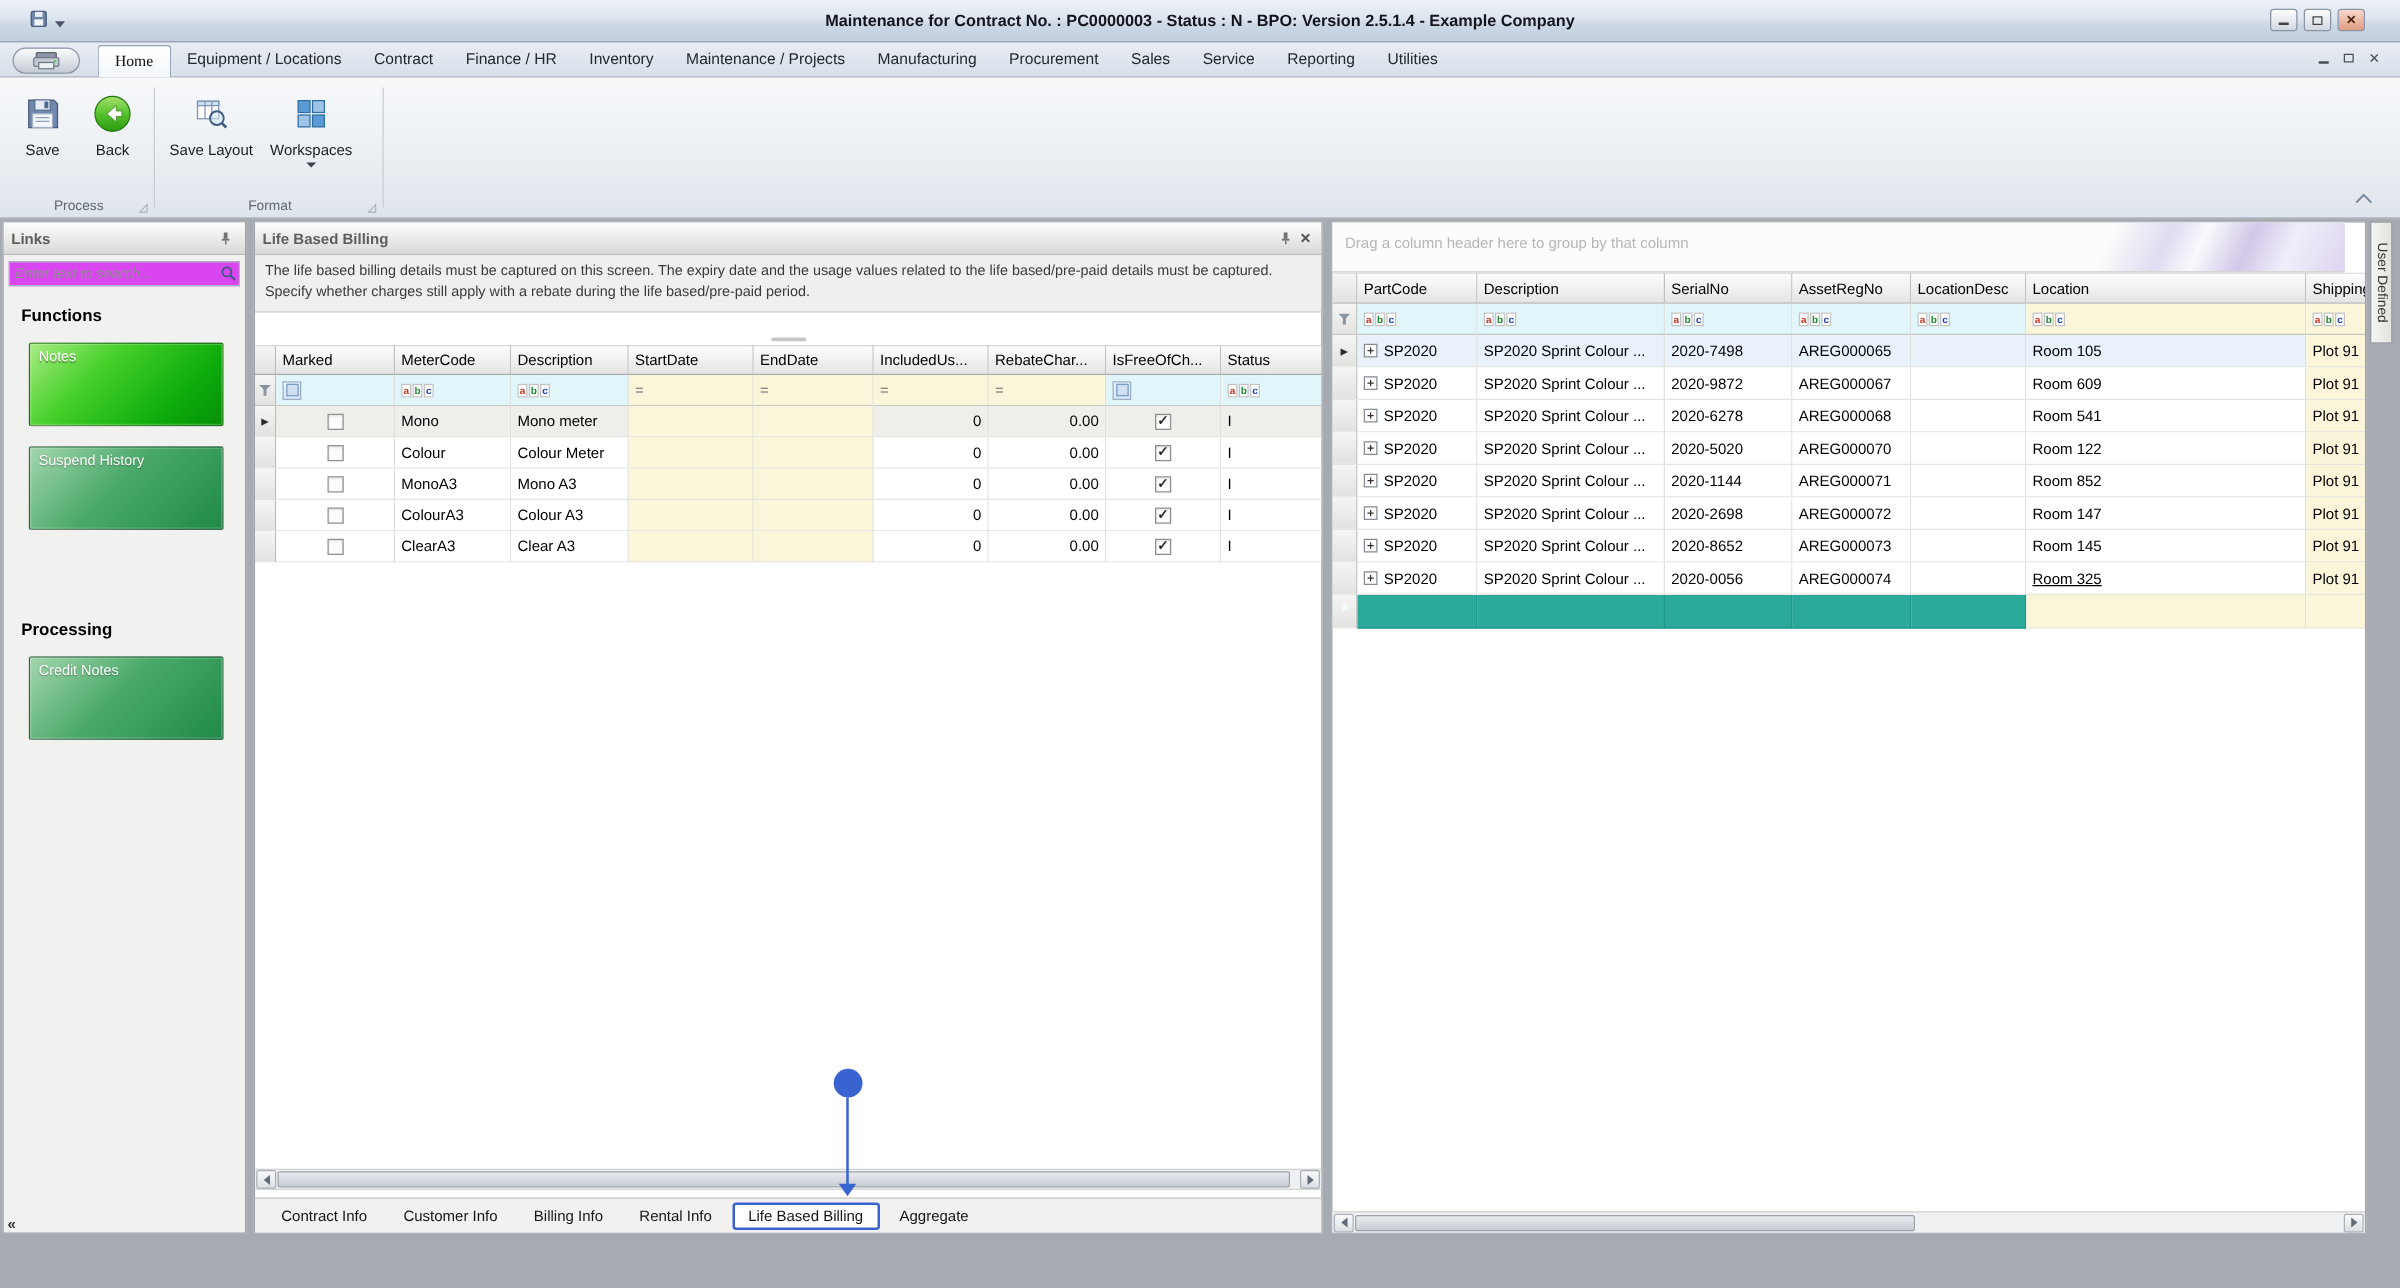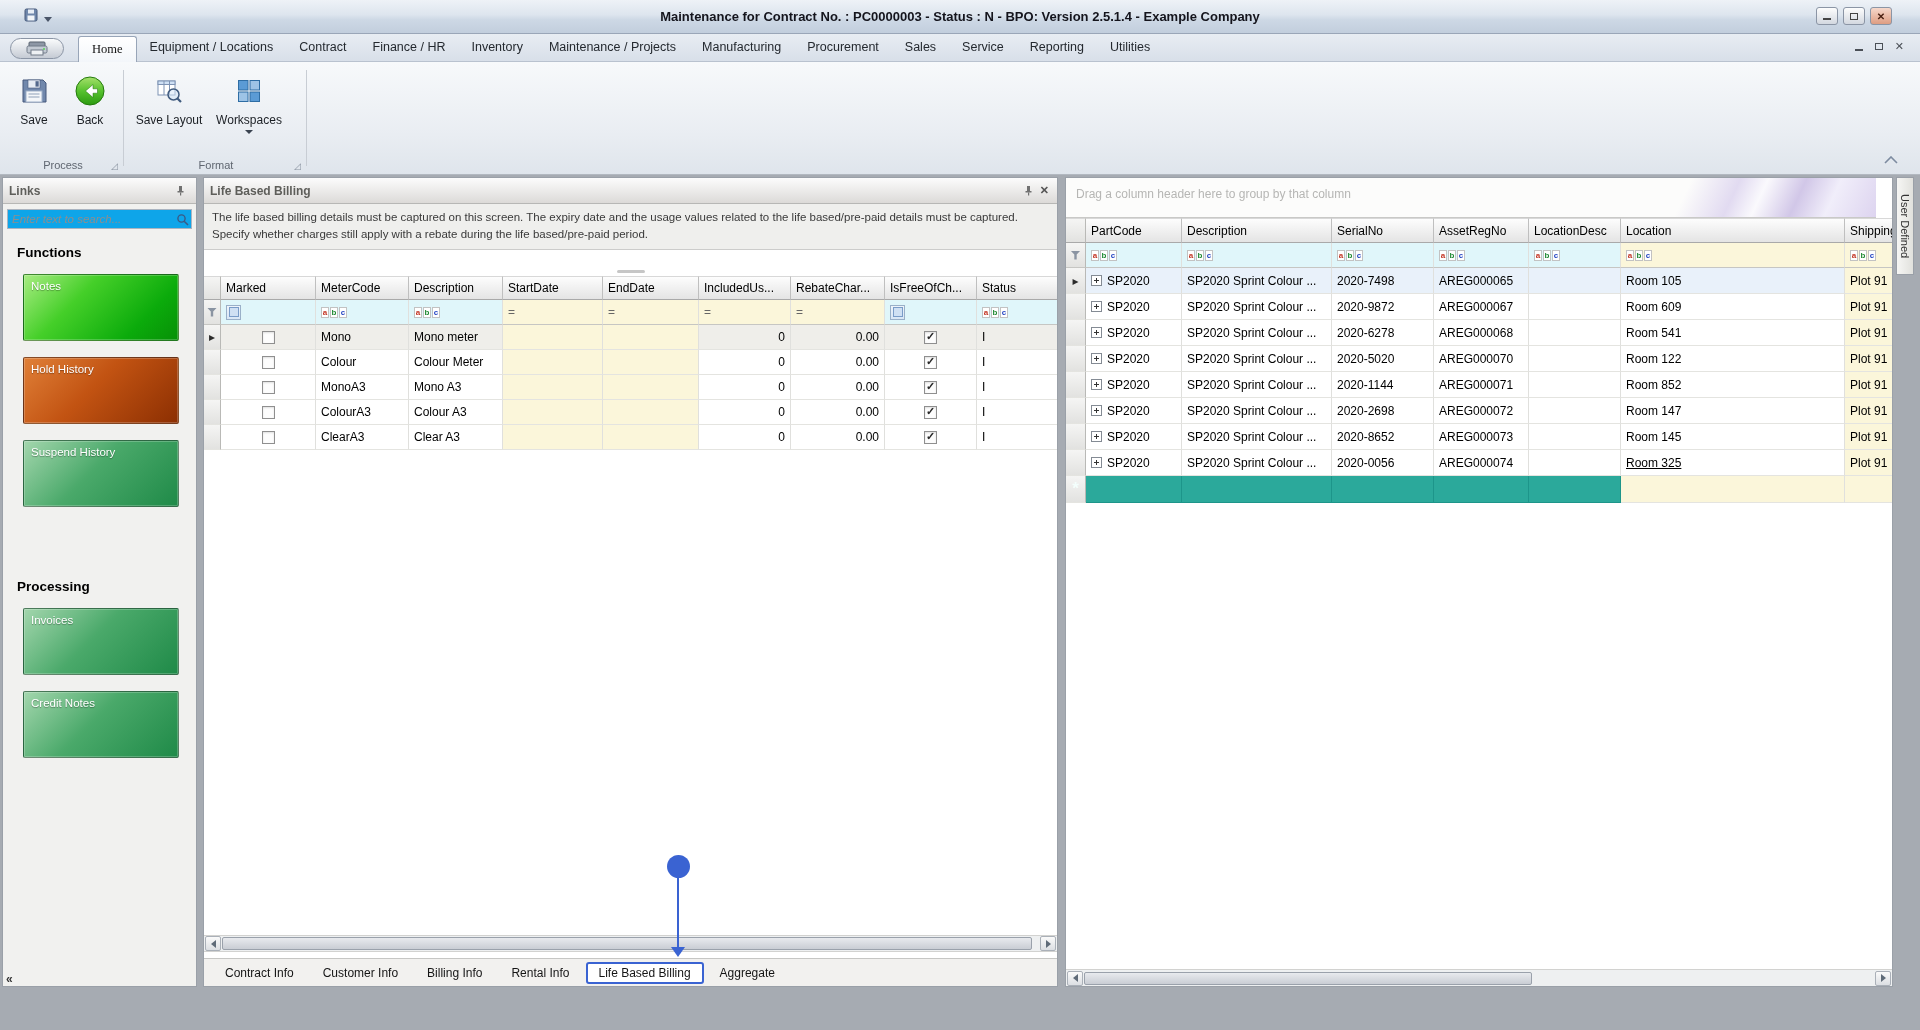--- a/index.html
+++ b/index.html
@@ -99,21 +99,21 @@
   .pin{ margin:0 4px; display:flex; }
   .pclose{ margin:0 2px; font-size:11px; color:#555; font-weight:bold; }
 
   
   .links-panel{
     position:absolute; left:2px; top:177px; width:195px; height:810px;
     background:#f1f1ef; border:1px solid #9aa0a8;
   }
   .lsearch{ position:relative; margin:5px 4px 4px 4px; }
   .lsearch input{
-    width:100%; height:20px; border:1px solid #aab4c0; background:#0ea5e9;
+    width:100%; height:20px; border:1px solid #aab4c0; background:#d946ef;
     font-family:inherit; font-size:11.5px; color:#333; padding:0 20px 0 4px;
   }
   .lsearch input::placeholder{ color:#8e8e8e; font-style:italic; }
   .mag{ position:absolute; right:3px; top:3px; }
   .lheading{ font-size:13.5px; font-weight:bold; color:#000; margin:16px 0 14px 14px; }
   .lheading.p{ margin-top:72px; }
   .lbtns{ display:flex; flex-direction:column; gap:16px; padding-left:20px; }
   .link-btn{
     width:156px; height:67px; border-radius:2px; position:relative;
     border:1px solid rgba(50,50,50,.45);
@@ -416,32 +416,26 @@
             <circle cx="5.5" cy="5.5" r="3.6" fill="none" stroke="#3a5a86" stroke-width="1.4"></circle>
             <line x1="8.2" y1="8.2" x2="12" y2="12" stroke="#3a5a86" stroke-width="1.6"></line>
           </svg>
       </span>
     </div>
     <div class="lheading f">Functions</div>
     <div class="lbtns" id="functions-buttons">
         <div class="link-btn s-green-bright">
           <div class="link-btn-label">Notes</div>
         </div>
-        <div class="link-btn s-red">
-          <div class="link-btn-label">Hold History</div>
-        </div>
         <div class="link-btn s-green">
           <div class="link-btn-label">Suspend History</div>
         </div>
       </div>
     <div class="lheading p">Processing</div>
     <div class="lbtns" id="processing-buttons">
-        <div class="link-btn s-green">
-          <div class="link-btn-label">Invoices</div>
-        </div>
         <div class="link-btn s-green">
           <div class="link-btn-label">Credit Notes</div>
         </div>
       </div>
     <div class="lchevron">«</div>
   </div>
 
   <div class="billing-panel">
     <div class="pcap">
       <span class="pcap-t">Life Based Billing</span>

